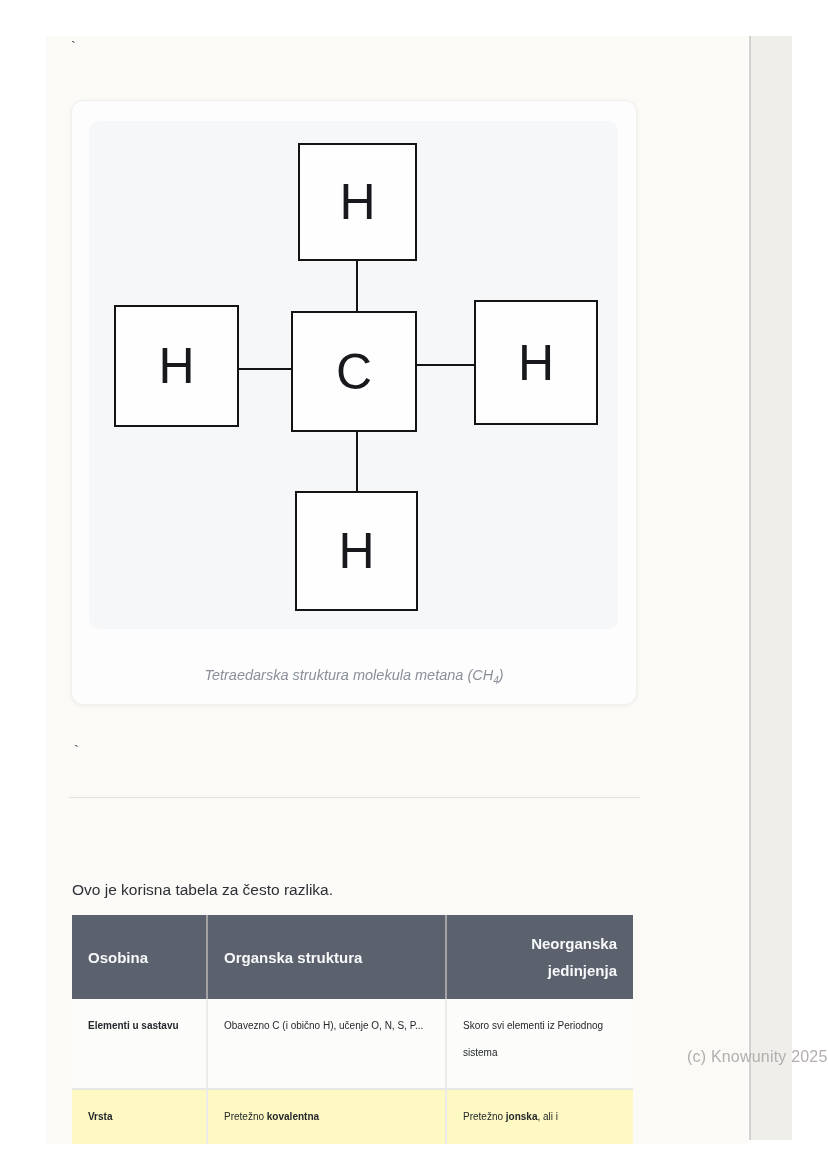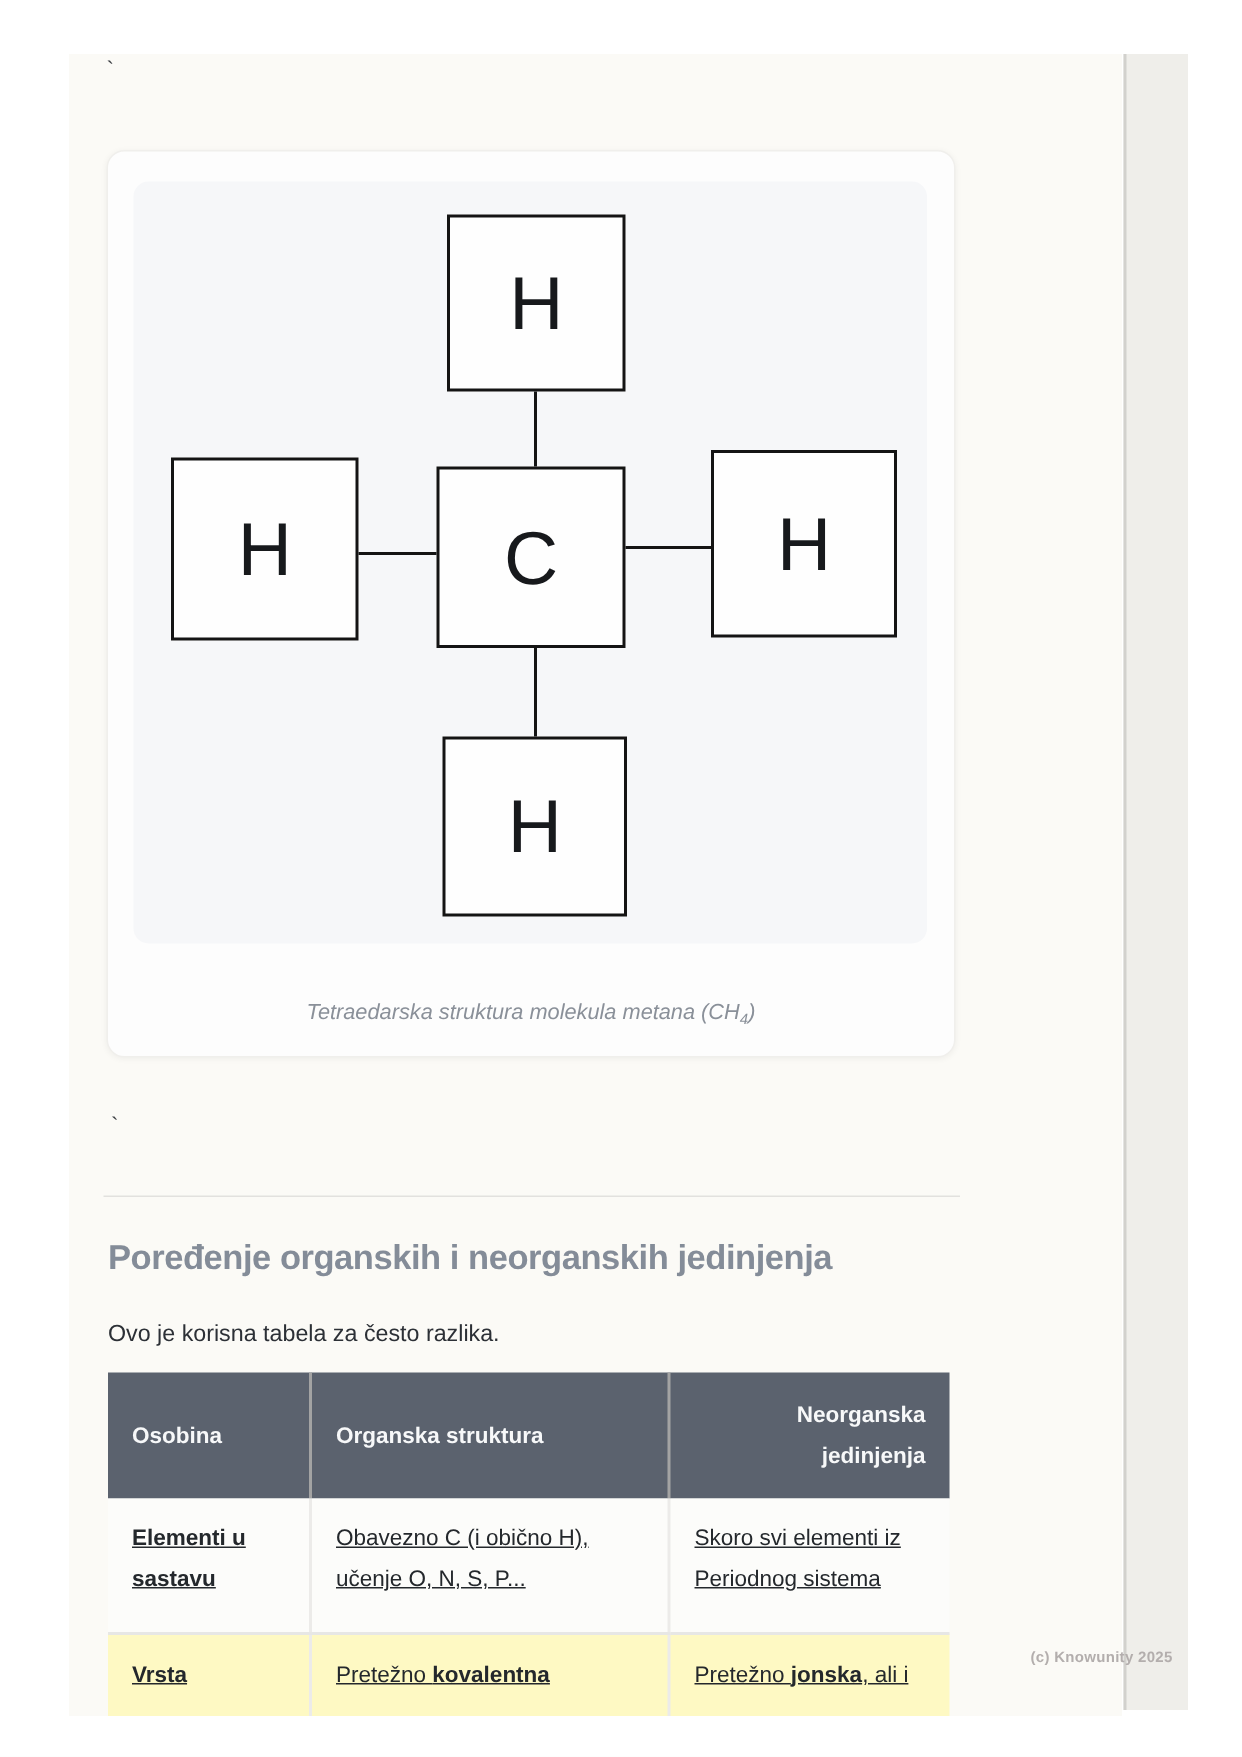--- a/index.html
+++ b/index.html
@@ -85,33 +85,32 @@
   .cmp-table col.c1{width:135px;}
   .cmp-table col.c2{width:239px;}
   .cmp-table col.c3{width:187px;}
   .cmp-table th{
     background:#5b626e;color:#f7f8f9;font-size:15px;font-weight:700;
     text-align:left;vertical-align:middle;padding:13px 16px;height:84px;
     line-height:27px;box-sizing:border-box;border-right:2px solid #a3a3a3;
   }
   .cmp-table th:last-child{border-right:none;text-align:right;}
   .cmp-table td{
-    font-size:15px;color:#24282c;line-height:27px;vertical-align:top;
+    font-size:10px;color:#24282c;line-height:27px;vertical-align:top;
     padding:13px 16px;height:90px;box-sizing:border-box;
     border-right:2px solid #ecebe9;
-    text-decoration:underline;
   }
   .cmp-table td:last-child{border-right:none;margin-left:13px;}
   .row-odd td{background:#fcfcfa;border-bottom:2px solid #e7e7e5;}
   .row-even td{background:#fef9c3;}
   .cmp-table td.prop, .cmp-table strong{font-weight:700;}
 
   .watermark{
-    position:absolute;left:687px;top:1100px;font-size:10px;color:#b3aead;
-    letter-spacing:0.2px;z-index:5;font-weight:bold;
+    position:absolute;left:687px;top:1048px;font-size:16px;color:#b3aead;
+    letter-spacing:0.2px;z-index:5;
   }
 </style>
 </head>
 <body>
 
 <div class="page">
 
   <div class="content">
 
     <span class="stray stray-top">`</span>
@@ -143,21 +142,20 @@
 
       <figcaption class="caption">
         <span>Tetraedarska struktura molekula metana (CH</span><sub>4</sub><span>)</span>
       </figcaption>
     </figure>
 
     <span class="stray stray-bottom">`</span>
 
     <hr class="divider">
 
-    <h2 class="heading">Poređenje organskih i neorganskih jedinjenja</h2>
 
     <p class="intro">Ovo je korisna tabela za često razlika.</p>
 
     <table class="cmp-table">
       <colgroup>
           <col class="c1">
           <col class="c2">
           <col class="c3">
         </colgroup>
       <thead>

